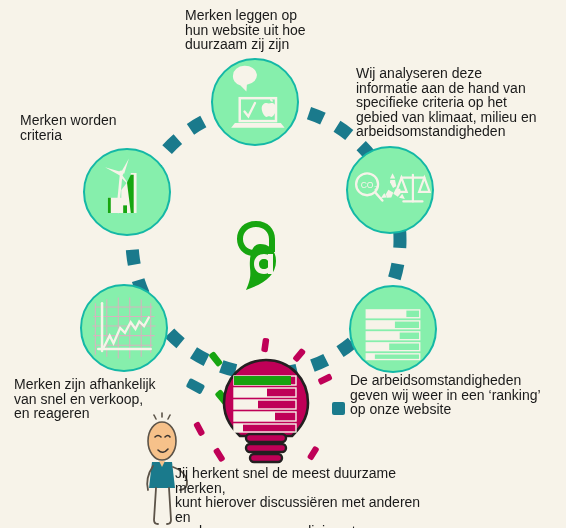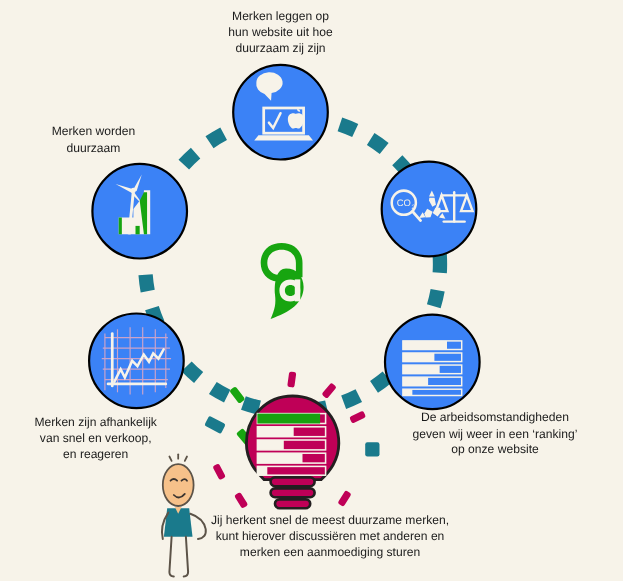--- a/index.html
+++ b/index.html
@@ -7,31 +7,31 @@
     width:566px;height:528px;
     background:#f7f3e9;
     font-family:"Liberation Sans",sans-serif;
     overflow:hidden;
     position:relative;
   }
   #stage{position:absolute;left:0;top:0;width:566px;height:528px;}
   .caption{
     position:absolute;
     color:#1a1a1a;
-    font-size:11px;
+    font-size:14px;
     line-height:14.6px;
-    text-align:center;
+    text-align:left;
     font-family:"Liberation Sans",sans-serif;
     white-space:pre-line;
   }
   .node{
     position:absolute;
     border-radius:50%;
-    background:#3b82f6;
-    border:2px solid #000000;
+    background:#86efac;
+    border:2px solid #14b8a6;
     box-sizing:border-box;
   }
   .node-inner{position:absolute;left:0;top:0;width:100%;height:100%;}
   svg{display:block;overflow:visible;}
   #cycle-svg{position:absolute;left:0;top:0;}
   .logo{position:absolute;}
   .person{position:absolute;}
   .bulb{position:absolute;}
 </style>
 </head>
@@ -220,29 +220,34 @@
 
       <path d="M22 74 l-2 32 q0 4 4 4" fill="none" stroke="#5c5348" stroke-width="1.8" stroke-linecap="round"></path>
       <path d="M35 74 l2 32 q0 4 -4 4" fill="none" stroke="#5c5348" stroke-width="1.8" stroke-linecap="round"></path>
     </svg>
   </div>
 
   <div class="caption" style="left:185px;top:8px;width:140px;">Merken leggen op
 hun website uit hoe
 duurzaam zij zijn</div>
 
+  <div class="caption" style="left:356px;top:66px;width:206px;">Wij analyseren deze
+informatie aan de hand van
+specifieke criteria op het
+gebied van klimaat, milieu en
+arbeidsomstandigheden</div>
 
   <div class="caption" style="left:350px;top:373px;width:200px;">De arbeidsomstandigheden
 geven wij weer in een ‘ranking’
 op onze website</div>
 
   <div class="caption" style="left:175px;top:466px;width:250px;">Jij herkent snel de meest duurzame merken,
 kunt hierover discussiëren met anderen en
 merken een aanmoediging sturen</div>
 
   <div class="caption" style="left:14px;top:377px;width:146px;">Merken zijn afhankelijk
 van snel en verkoop,
 en reageren</div>
 
   <div class="caption" style="left:20px;top:113px;width:130px;">Merken worden
-duurzaam</div>
+criteria</div>
 
 </div>
 
 </body></html>

